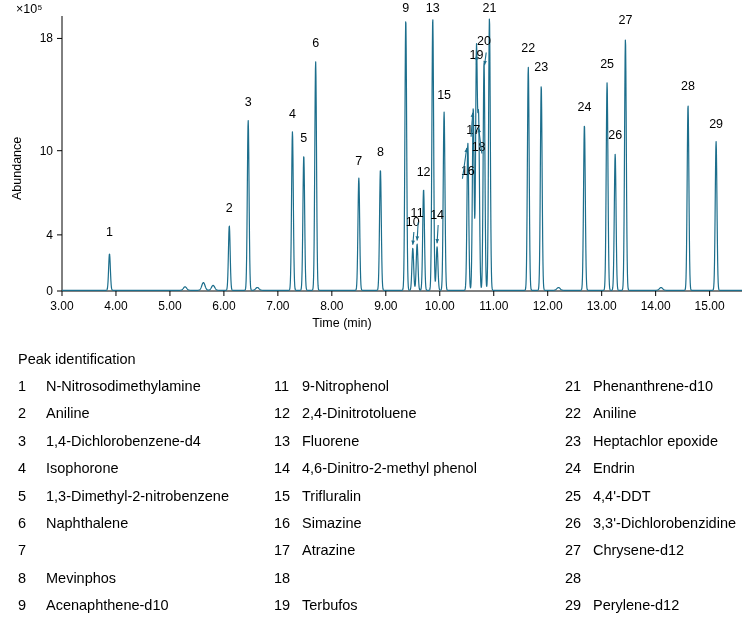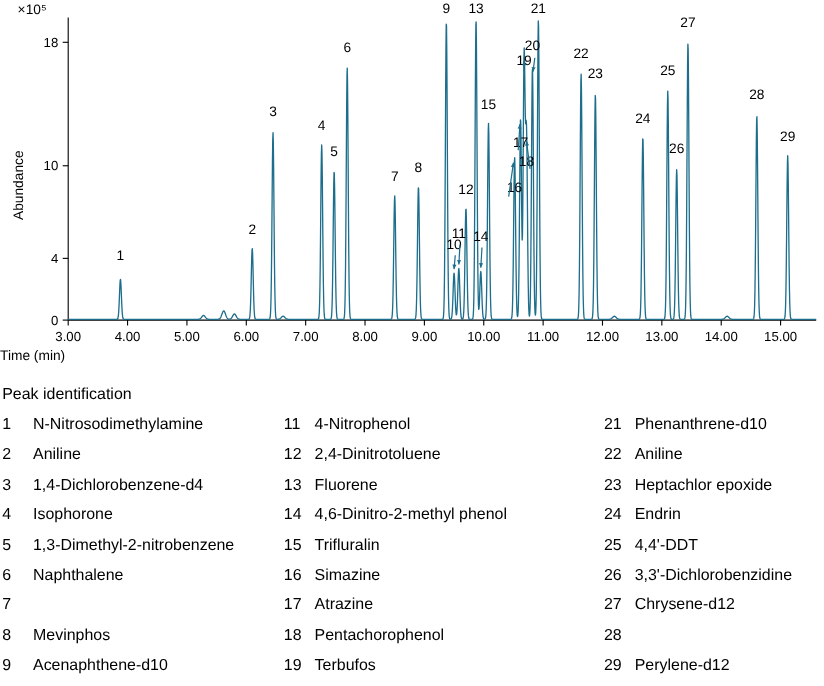--- a/index.html
+++ b/index.html
@@ -42,32 +42,32 @@
     transform: rotate(-90deg);
     transform-origin: left top;
     left: 10px;
     top: 200px;
     white-space: nowrap;
   }
   #x-axis-title {
     left: 0;
     top: 316px;
     width: 684px;
-    text-align: left;
+    text-align: center;
   }
   #y-exp-label {
     position: absolute;
     left: 16px;
     top: 2px;
     font-size: 12.5px;
   }
   
   #legend {
     position: absolute;
-    left: 0;
+    left: 16px;
     top: 345px;
     width: 609px;
     height: 279px;
   }
   #legend-title {
     position: absolute;
     left: 2px;
     top: 6px;
     font-size: 14.5px;
   }
@@ -244,21 +244,21 @@
           <span class="legend-name">Mevinphos</span>
         </div>
         <div class="legend-item">
           <span class="legend-num">9</span>
           <span class="legend-name">Acenaphthene-d10</span>
         </div>
       </div>
     <div class="legend-col" id="legend-col-1">
         <div class="legend-item">
           <span class="legend-num">11</span>
-          <span class="legend-name">4-Nitrophenol</span>
+          <span class="legend-name">9-Nitrophenol</span>
         </div>
         <div class="legend-item">
           <span class="legend-num">12</span>
           <span class="legend-name">2,4-Dinitrotoluene</span>
         </div>
         <div class="legend-item">
           <span class="legend-num">13</span>
           <span class="legend-name">Fluorene</span>
         </div>
         <div class="legend-item">
@@ -272,21 +272,20 @@
         <div class="legend-item">
           <span class="legend-num">16</span>
           <span class="legend-name">Simazine</span>
         </div>
         <div class="legend-item">
           <span class="legend-num">17</span>
           <span class="legend-name">Atrazine</span>
         </div>
         <div class="legend-item">
           <span class="legend-num">18</span>
-          <span class="legend-name">Pentachorophenol</span>
         </div>
         <div class="legend-item">
           <span class="legend-num">19</span>
           <span class="legend-name">Terbufos</span>
         </div>
       </div>
     <div class="legend-col" id="legend-col-2">
         <div class="legend-item">
           <span class="legend-num">21</span>
           <span class="legend-name">Phenanthrene-d10</span>

